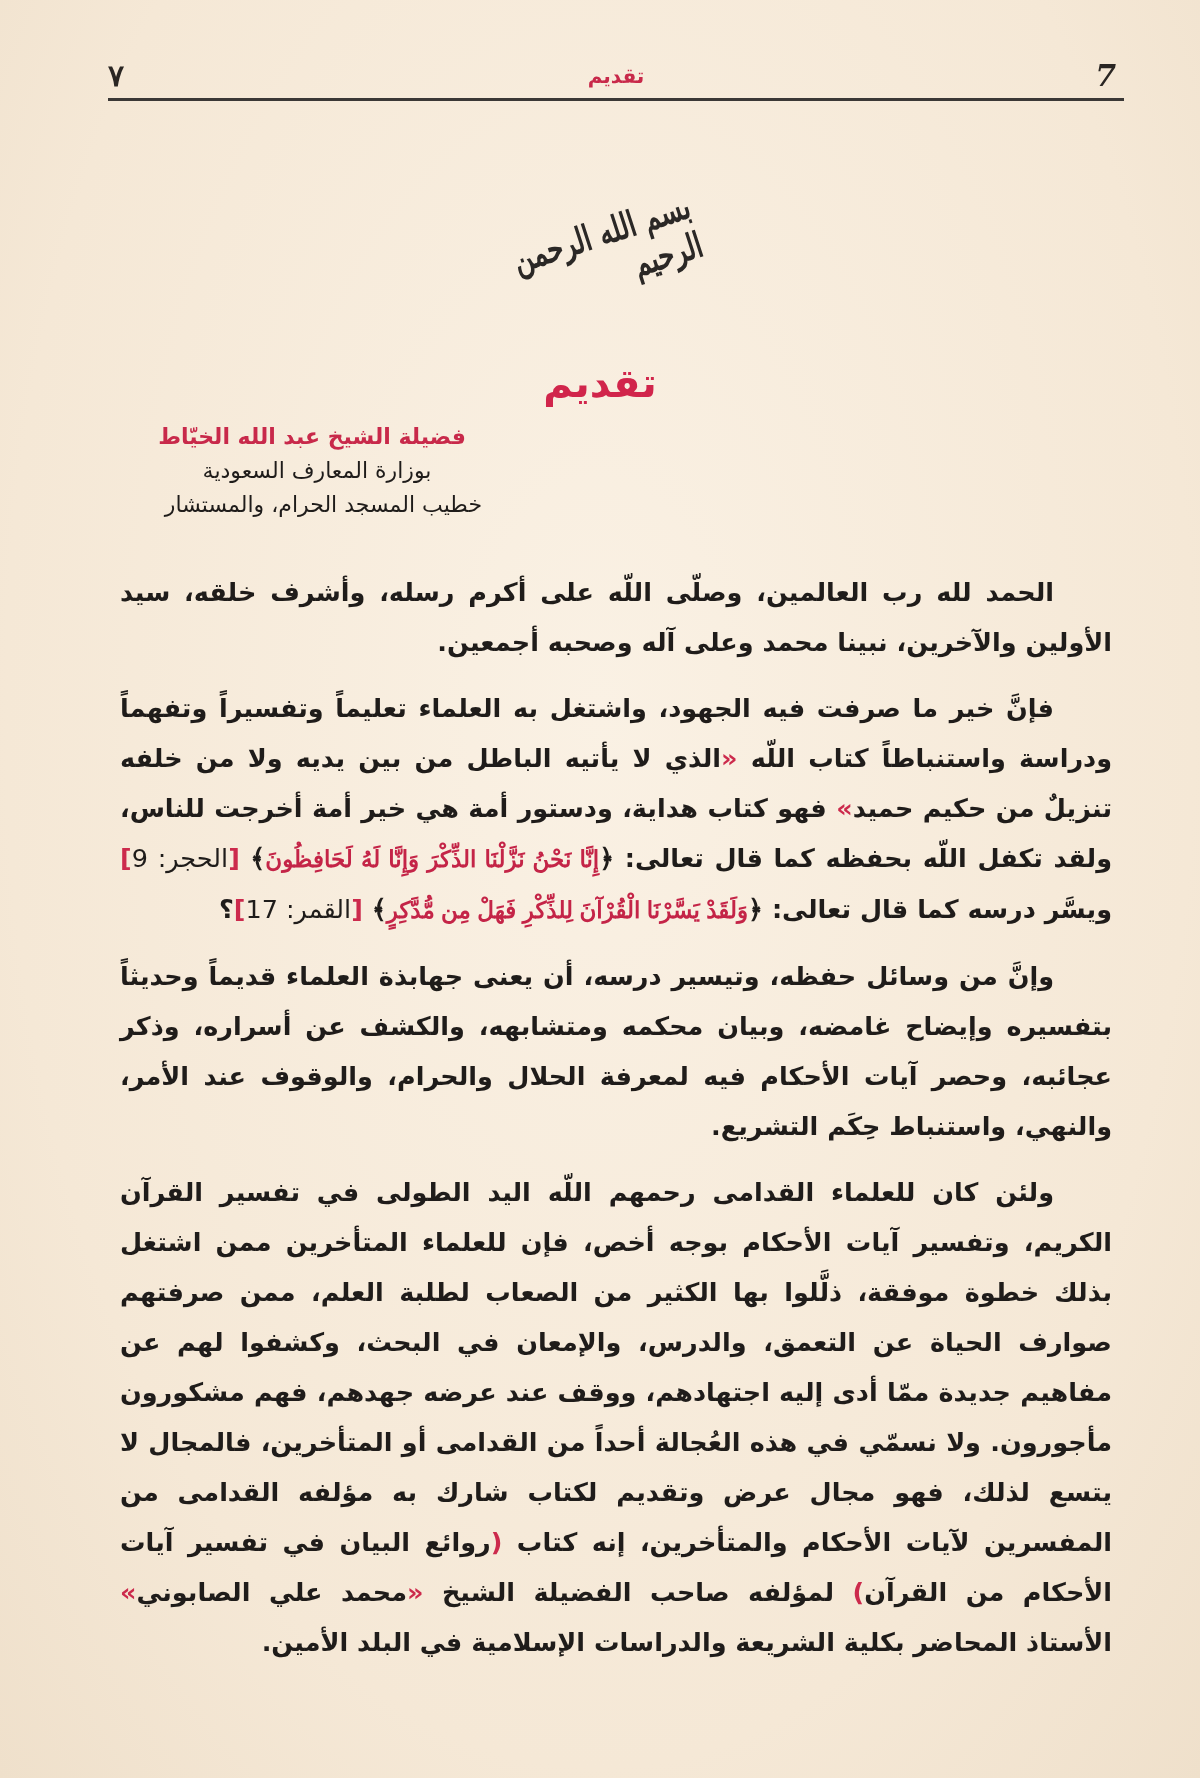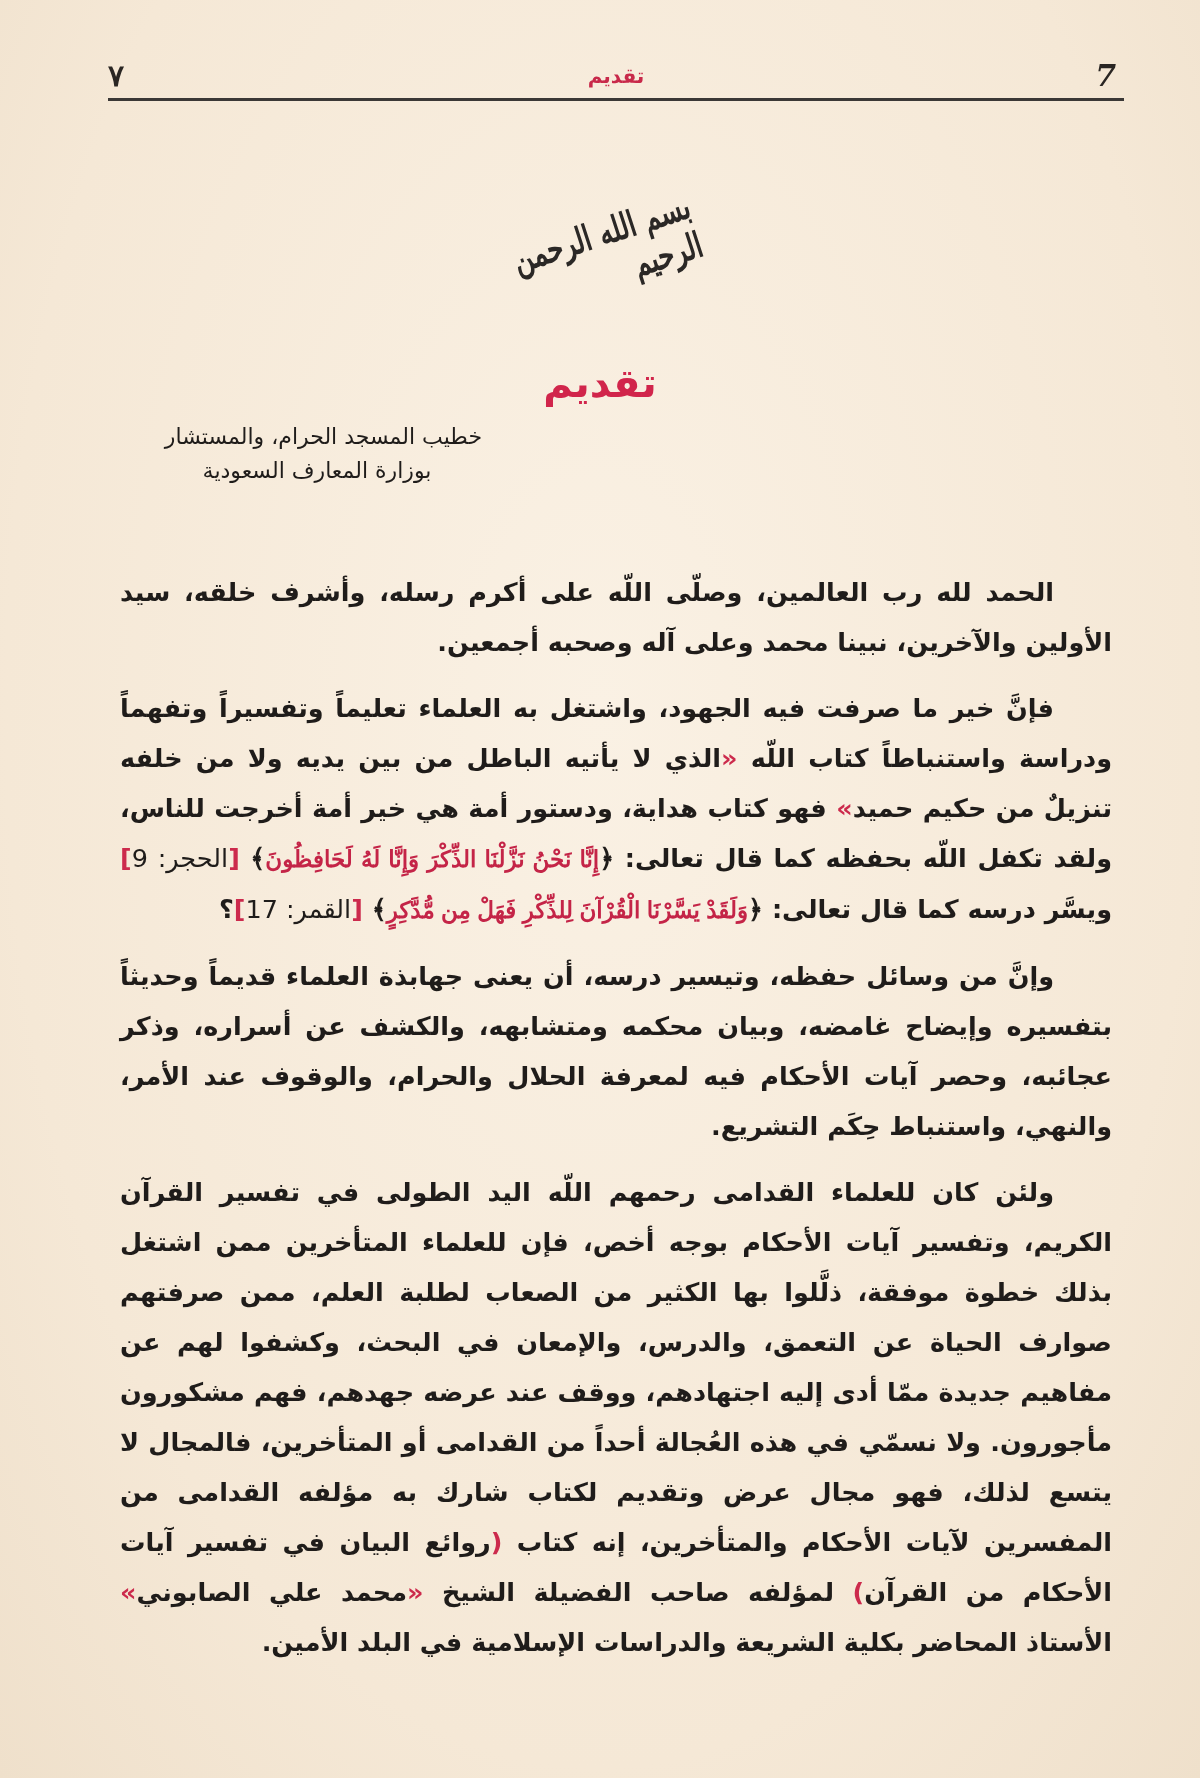--- a/index.html
+++ b/index.html
@@ -169,22 +169,23 @@
   </div>
   <div class="head-rule"></div>
 
   <div class="basmala">
     <span class="basmala-text">بسم الله الرحمن الرحيم</span>
   </div>
 
   <div class="main-title">تقديم</div>
 
   <div class="author">
+    <div class="author-name">فضيلة الشيخ عبد الله الخيّاط</div>
+    <div class="author-line">بوزارة المعارف السعودية</div>
     <div class="author-line first">خطيب المسجد الحرام، والمستشار</div>
-    <div class="author-line">بوزارة المعارف السعودية</div>
   </div>
 
   <div class="body">
     <p class="indent">الحمد لله رب العالمين، وصلّى اللّه على أكرم رسله، وأشرف خلقه، سيد الأولين والآخرين، نبينا محمد وعلى آله وصحبه أجمعين.</p>
 
 
     <p class="indent gap"><span>فإنَّ خير ما صرفت فيه الجهود، واشتغل به العلماء تعليماً وتفسيراً وتفهماً ودراسة واستنباطاً كتاب اللّه </span><span class="red">«</span><span>الذي لا يأتيه الباطل من بين يديه ولا من خلفه تنزيلٌ من حكيم حميد</span><span class="red">»</span><span> فهو كتاب هداية، ودستور أمة هي خير أمة أخرجت للناس، ولقد تكفل اللّه بحفظه كما قال تعالى: </span><span class="quran-bracket">﴿</span><span class="quran">إِنَّا نَحْنُ نَزَّلْنَا الذِّكْرَ وَإِنَّا لَهُ لَحَافِظُونَ</span><span class="quran-bracket">﴾</span> <span class="ref-bracket">[</span><span class="ref">الحجر: 9</span><span class="ref-bracket">]</span><span> ويسَّر درسه كما قال تعالى: </span><span class="quran-bracket">﴿</span><span class="quran">وَلَقَدْ يَسَّرْنَا الْقُرْآنَ لِلذِّكْرِ فَهَلْ مِن مُّدَّكِرٍ</span><span class="quran-bracket">﴾</span> <span class="ref-bracket">[</span><span class="ref">القمر: 17</span><span class="ref-bracket">]</span><span>؟</span></p>
 
     <p class="indent gap">وإنَّ من وسائل حفظه، وتيسير درسه، أن يعنى جهابذة العلماء قديماً وحديثاً بتفسيره وإيضاح غامضه، وبيان محكمه ومتشابهه، والكشف عن أسراره، وذكر عجائبه، وحصر آيات الأحكام فيه لمعرفة الحلال والحرام، والوقوف عند الأمر، والنهي، واستنباط حِكَم التشريع.</p>
 

